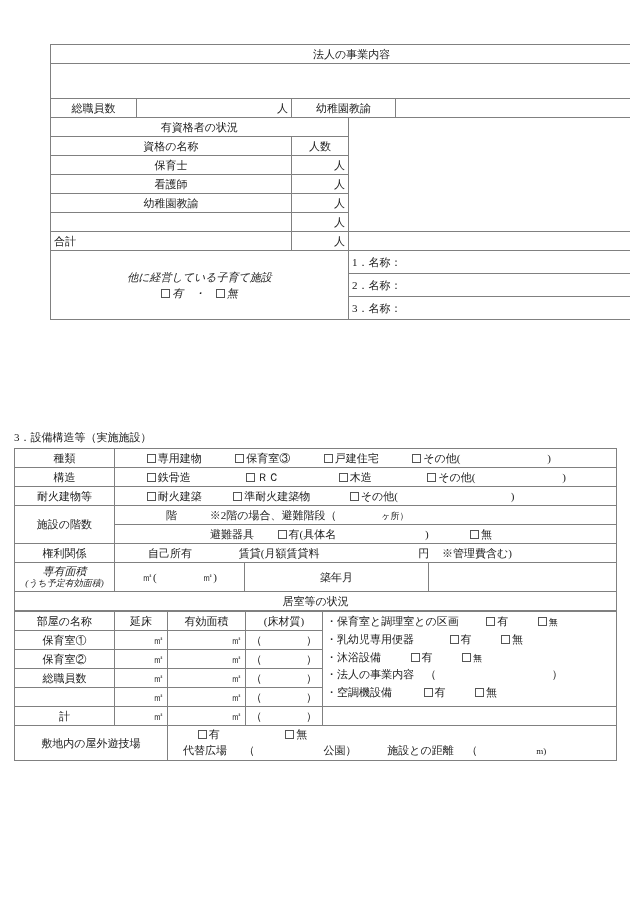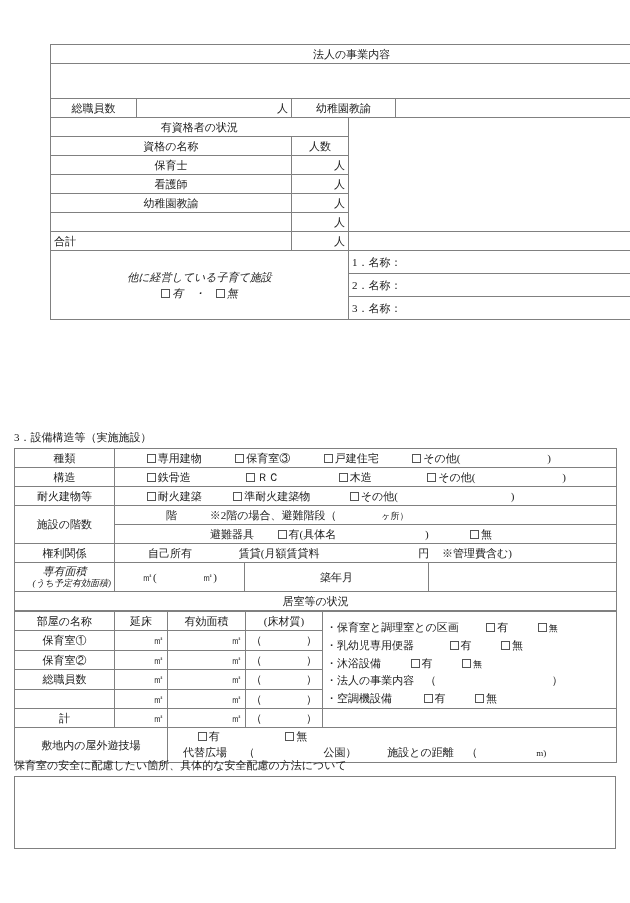--- a/index.html
+++ b/index.html
@@ -36,21 +36,21 @@
   }
   .sq{
     display:inline-block;
     width:7px;height:7px;
     border:1px solid #555;
     margin-right:2px;
     vertical-align:middle;
     position:relative;
     top:-1px;
   }
-  .small{font-size:9px;text-align:right;}
+  .small{font-size:9px;}
   .two{line-height:1.05;font-style:italic;}
   .sp{display:inline-block;}
   .wrapT{position:absolute;left:14px;top:44px;width:602px;}
 </style>
 </head>
 <body>
 
 <div class="page">
 
   <div class="wrapT">
@@ -243,21 +243,21 @@
           <col style="width:78px">
           <col style="width:77px">
           <col style="width:294px">
       </colgroup>
       <tbody>
         <tr>
           <td class="c">部屋の名称</td>
           <td class="c">延床</td>
           <td class="c">有効面積</td>
           <td class="c">(床材質)</td>
-          <td class="l" rowspan="5" style="vertical-align:top;padding-top:7px">
+          <td class="l" rowspan="5" style="vertical-align:top;padding-top:1px">
             <div style="line-height:1.62">
               <div>
                 <span>・保育室と調理室との区画</span>
                 <span class="sp" style="width:22px"></span>
                 <span class="sq"></span><span>有</span>
                 <span class="sp" style="width:24px"></span>
                 <span class="sq"></span><span class="small">無</span>
               </div>
               <div>
                 <span>・乳幼児専用便器</span>
@@ -338,18 +338,14 @@
                 <span class="sp" style="width:10px"></span><span>（</span>
                 <span class="sp" style="width:56px"></span><span class="small">m)</span>
               </div>
             </div>
           </td>
         </tr>
       </tbody>
     </table>
   </div>
 
-  <div style="position:absolute;left:0;top:758px;width:630px;">
-    <div class="sec">保育室の安全に配慮したい箇所、具体的な安全配慮の方法について</div>
-    <div class="blockbox" style="margin-left:14px;width:602px;height:73px;"></div>
-  </div>
 
 </div>
 
 </body></html>

